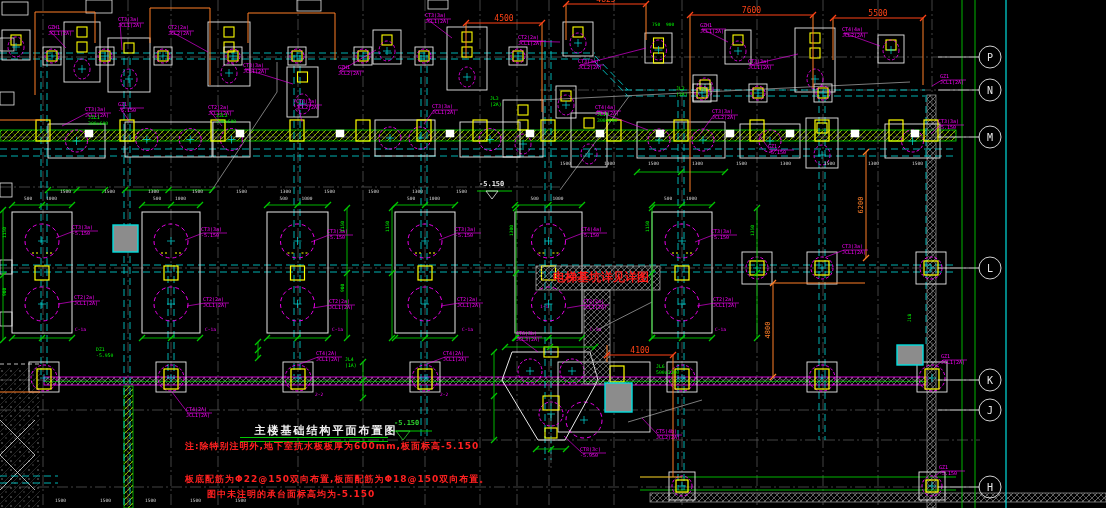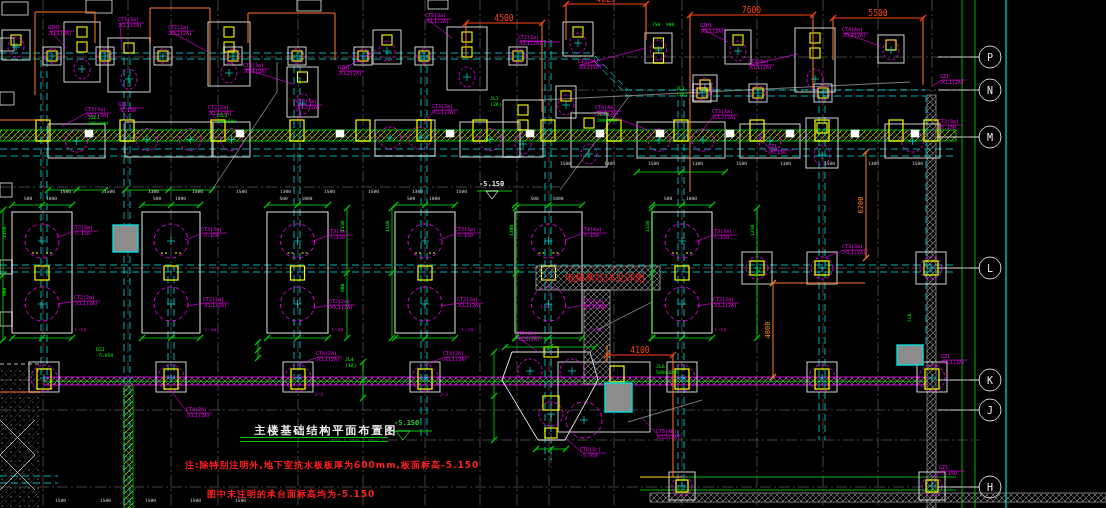--- a/index.html
+++ b/index.html
@@ -6,23 +6,23 @@
   #stage{position:relative;width:1106px;height:508px;background:#000;overflow:hidden;
          font-family:"DejaVu Sans Mono","Liberation Mono",monospace;}
   #cad{position:absolute;left:0;top:0;}
   .ov{position:absolute;white-space:nowrap;}
   #title{left:246px;top:423px;width:160px;color:#f0f0f0;font-size:11px;font-weight:bold;
          letter-spacing:2px;text-align:center;font-family:"DejaVu Sans","Liberation Sans",sans-serif;}
   .uline{left:240px;width:148px;height:1px;background:#00c800;}
   #u1{top:437px;} #u2{top:441px;}
   .note{left:185px;color:#ff2020;font-size:9px;font-weight:bold;letter-spacing:1px;
         font-family:"DejaVu Sans","Liberation Sans",sans-serif;}
-  #n1{top:459px;text-align:right;} #n2{top:473px;} #n3{top:488px;padding-left:22px;}
-  #pit{left:553px;top:274px;color:#ff1a1a;font-size:10px;font-weight:normal;width:70px;
-       font-family:"DejaVu Sans","Liberation Sans",sans-serif;line-height:7px;margin-left:12px;}
+  #n1{top:440px;text-align:right;} #n2{top:473px;} #n3{top:488px;padding-left:22px;}
+  #pit{left:553px;top:274px;color:#ff1a1a;font-size:12px;font-weight:bold;width:70px;
+       font-family:"DejaVu Sans","Liberation Sans",sans-serif;line-height:7px;}
   #em2{left:394px;top:419px;color:#2ed32e;font-size:7px;font-weight:bold;}
   #em1{left:479px;top:180px;color:#e8e8e8;font-size:7px;font-weight:bold;}
 </style>
 </head>
 <body>
 
 <div id="stage">
   <svg id="cad" width="1106" height="508">
     <defs>
       <pattern id="hG" width="6" height="6" patternUnits="userSpaceOnUse">
@@ -859,14 +859,15 @@
       <circle cx="990" cy="487" r="11" stroke="#e8e8e8" fill="none" stroke-width="0.9"></circle>
       <text x="990" y="490.5" fill="#e8e8e8" font-size="10" font-family="&quot;DejaVu Sans Mono&quot;,monospace" text-anchor="middle">H</text>
     </svg>
   <div class="ov" id="title">主楼基础结构平面布置图</div>
   <div class="ov uline" id="u1"></div>
   <div class="ov uline" id="u2"></div>
   <div class="ov" id="em2">-5.150</div>
   <div class="ov" id="em1">-5.150</div>
   <div class="ov" id="pit">电梯基坑详见详图</div>
   <div class="ov note" id="n1">注:除特别注明外,地下室抗水板板厚为600mm,板面标高-5.150</div>
+  <div class="ov note" id="n2">板底配筋为Φ22@150双向布置,板面配筋为Φ18@150双向布置。</div>
   <div class="ov note" id="n3">图中未注明的承台面标高均为-5.150</div>
 </div>
 
 </body></html>

